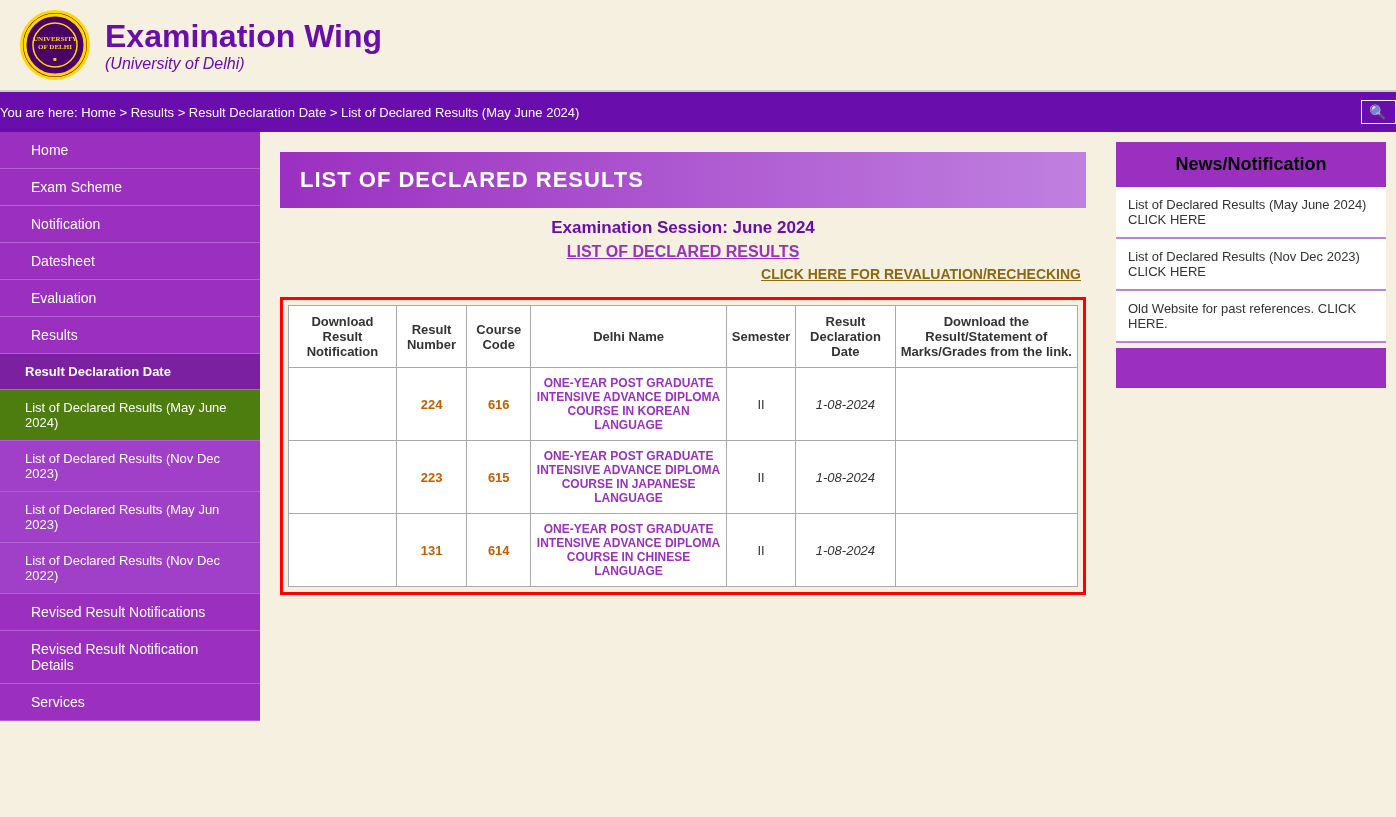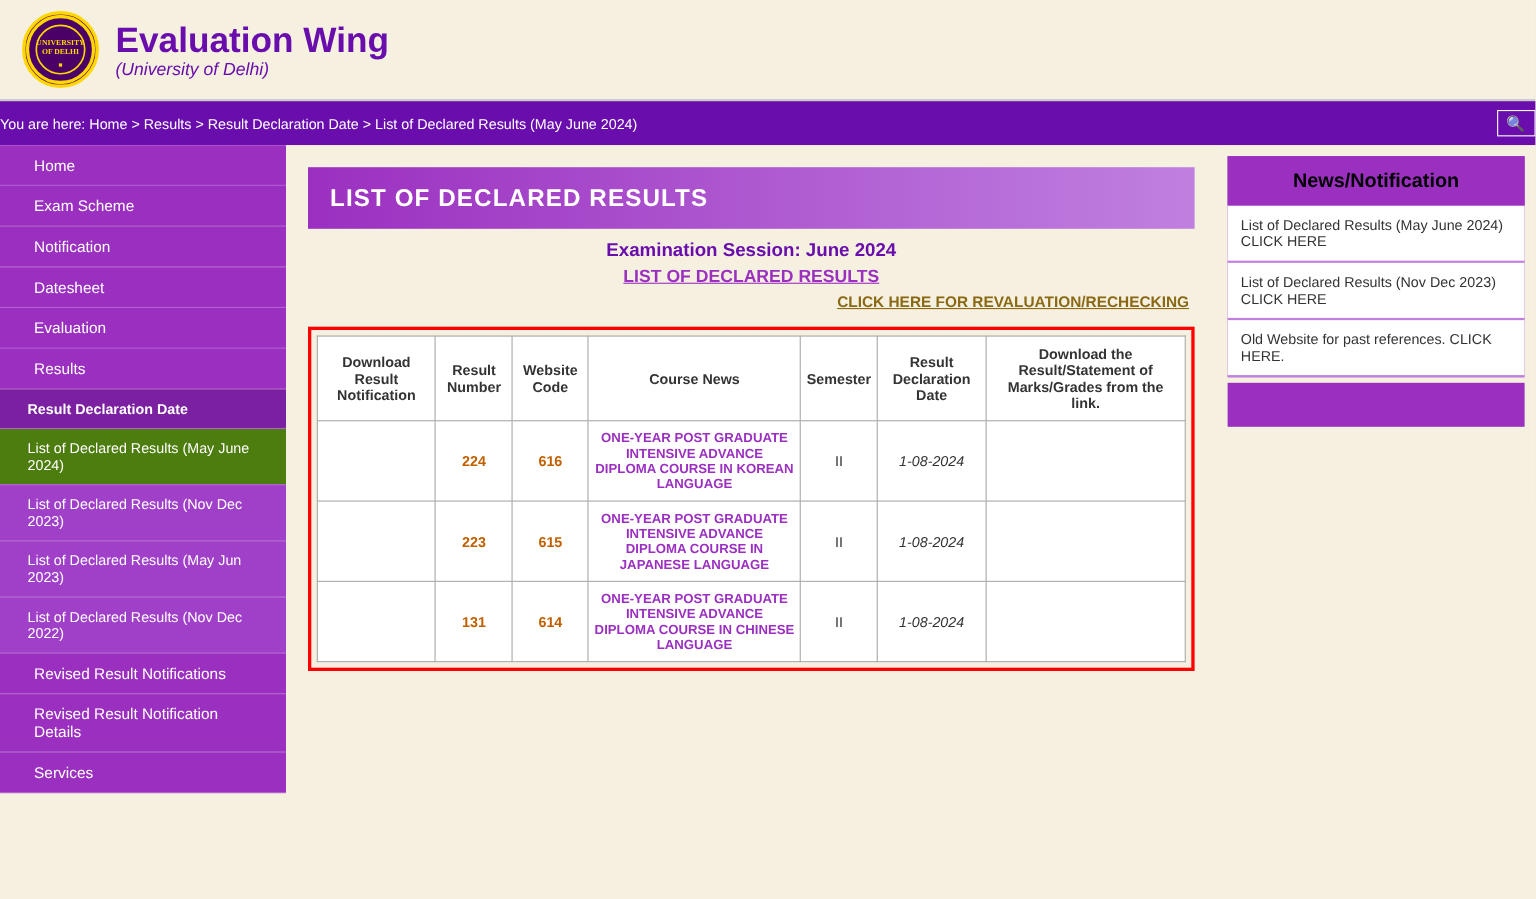--- a/index.html
+++ b/index.html
@@ -206,21 +206,21 @@
   <div class="logo-circle">
     <svg width="64" height="64" viewBox="0 0 64 64">
       <circle cx="32" cy="32" r="30" fill="#4a0066" stroke="#ffd700" stroke-width="3"></circle>
       <circle cx="32" cy="32" r="22" fill="none" stroke="#ffd700" stroke-width="1.5"></circle>
       <text x="32" y="28" text-anchor="middle" fill="#ffd700" font-size="7" font-family="serif">UNIVERSITY</text>
       <text x="32" y="36" text-anchor="middle" fill="#ffd700" font-size="7" font-family="serif">OF DELHI</text>
       <text x="32" y="48" text-anchor="middle" fill="#ffd700" font-size="6">■</text>
     </svg>
   </div>
   <div class="header-title">
-    <h1>Evaluation Wing</h1>
+    <h1>Examination Wing</h1>
     <p>(University of Delhi)</p>
   </div>
 </div>
 
 <div class="breadcrumb-bar">
   <span>You are here: Home &gt; Results &gt; Result Declaration Date &gt; List of Declared Results (May June 2024)</span>
   <button class="search-icon-btn">🔍</button>
 </div>
 
 <div class="main-layout">
@@ -250,22 +250,22 @@
     <a class="declared-link" href="#">LIST OF DECLARED RESULTS</a>
 
     <a class="revaluation-link" href="#">CLICK HERE FOR REVALUATION/RECHECKING</a>
 
     <div class="results-table-wrapper">
       <table class="results-table">
         <thead>
           <tr>
             <th>Download Result Notification</th>
             <th>Result Number</th>
-            <th>Website Code</th>
-            <th>Course News</th>
+            <th>Course Code</th>
+            <th>Delhi Name</th>
             <th>Semester</th>
             <th>Result Declaration Date</th>
             <th>Download the Result/Statement of Marks/Grades from the link.</th>
           </tr>
         </thead>
         <tbody id="table-body">
         <tr>
               <td></td>
               <td class="result-num">224</td>
               <td class="result-num">616</td>

